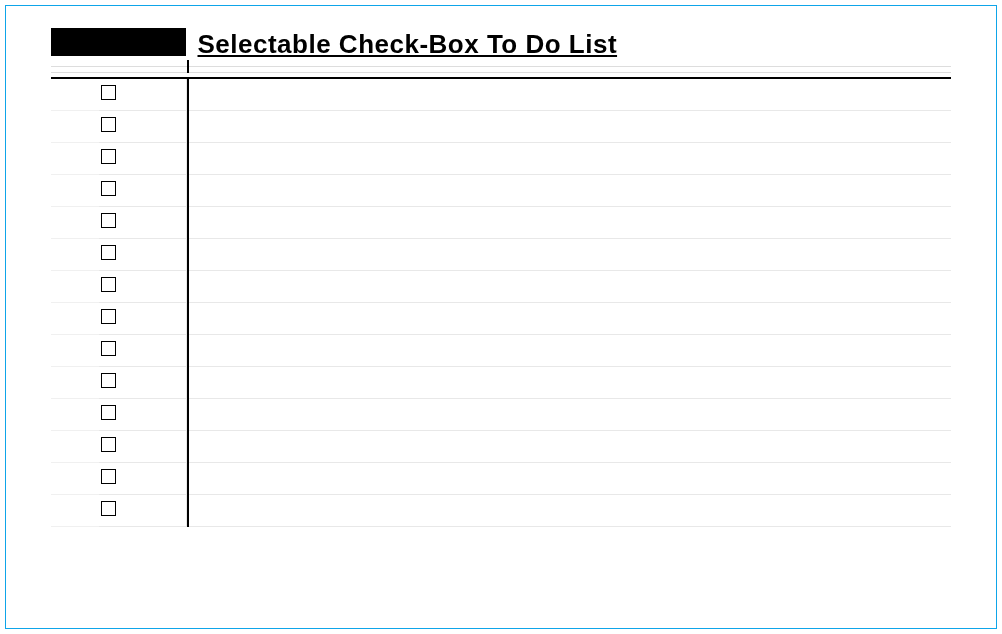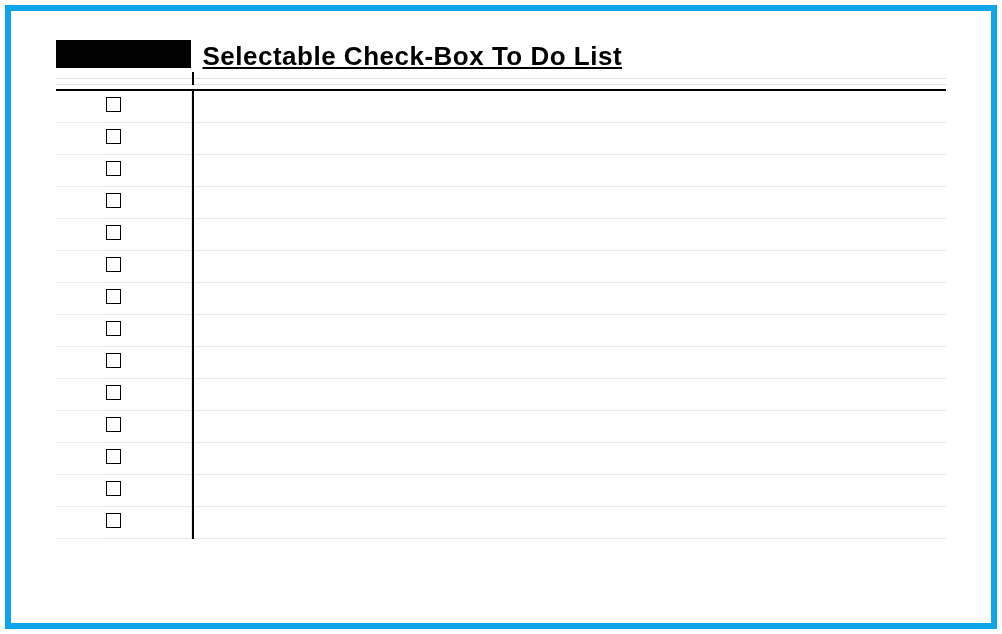--- a/index.html
+++ b/index.html
@@ -13,22 +13,22 @@
       width: 1002px;
       height: 634px;
       position: relative;
     }
     .outer-frame {
       position: absolute;
       top: 5px;
       left: 5px;
       right: 5px;
       bottom: 5px;
-      border: 6px solid #0ea5e9;
-      padding: 29px 45px;
+      border: 1px solid #0ea5e9;
+      padding: 22px 45px;
       background: #fff;
     }
     .sheet {
       width: 100%;
       border-collapse: collapse;
     }
     .title-row td {
       padding: 0;
       vertical-align: bottom;
     }

